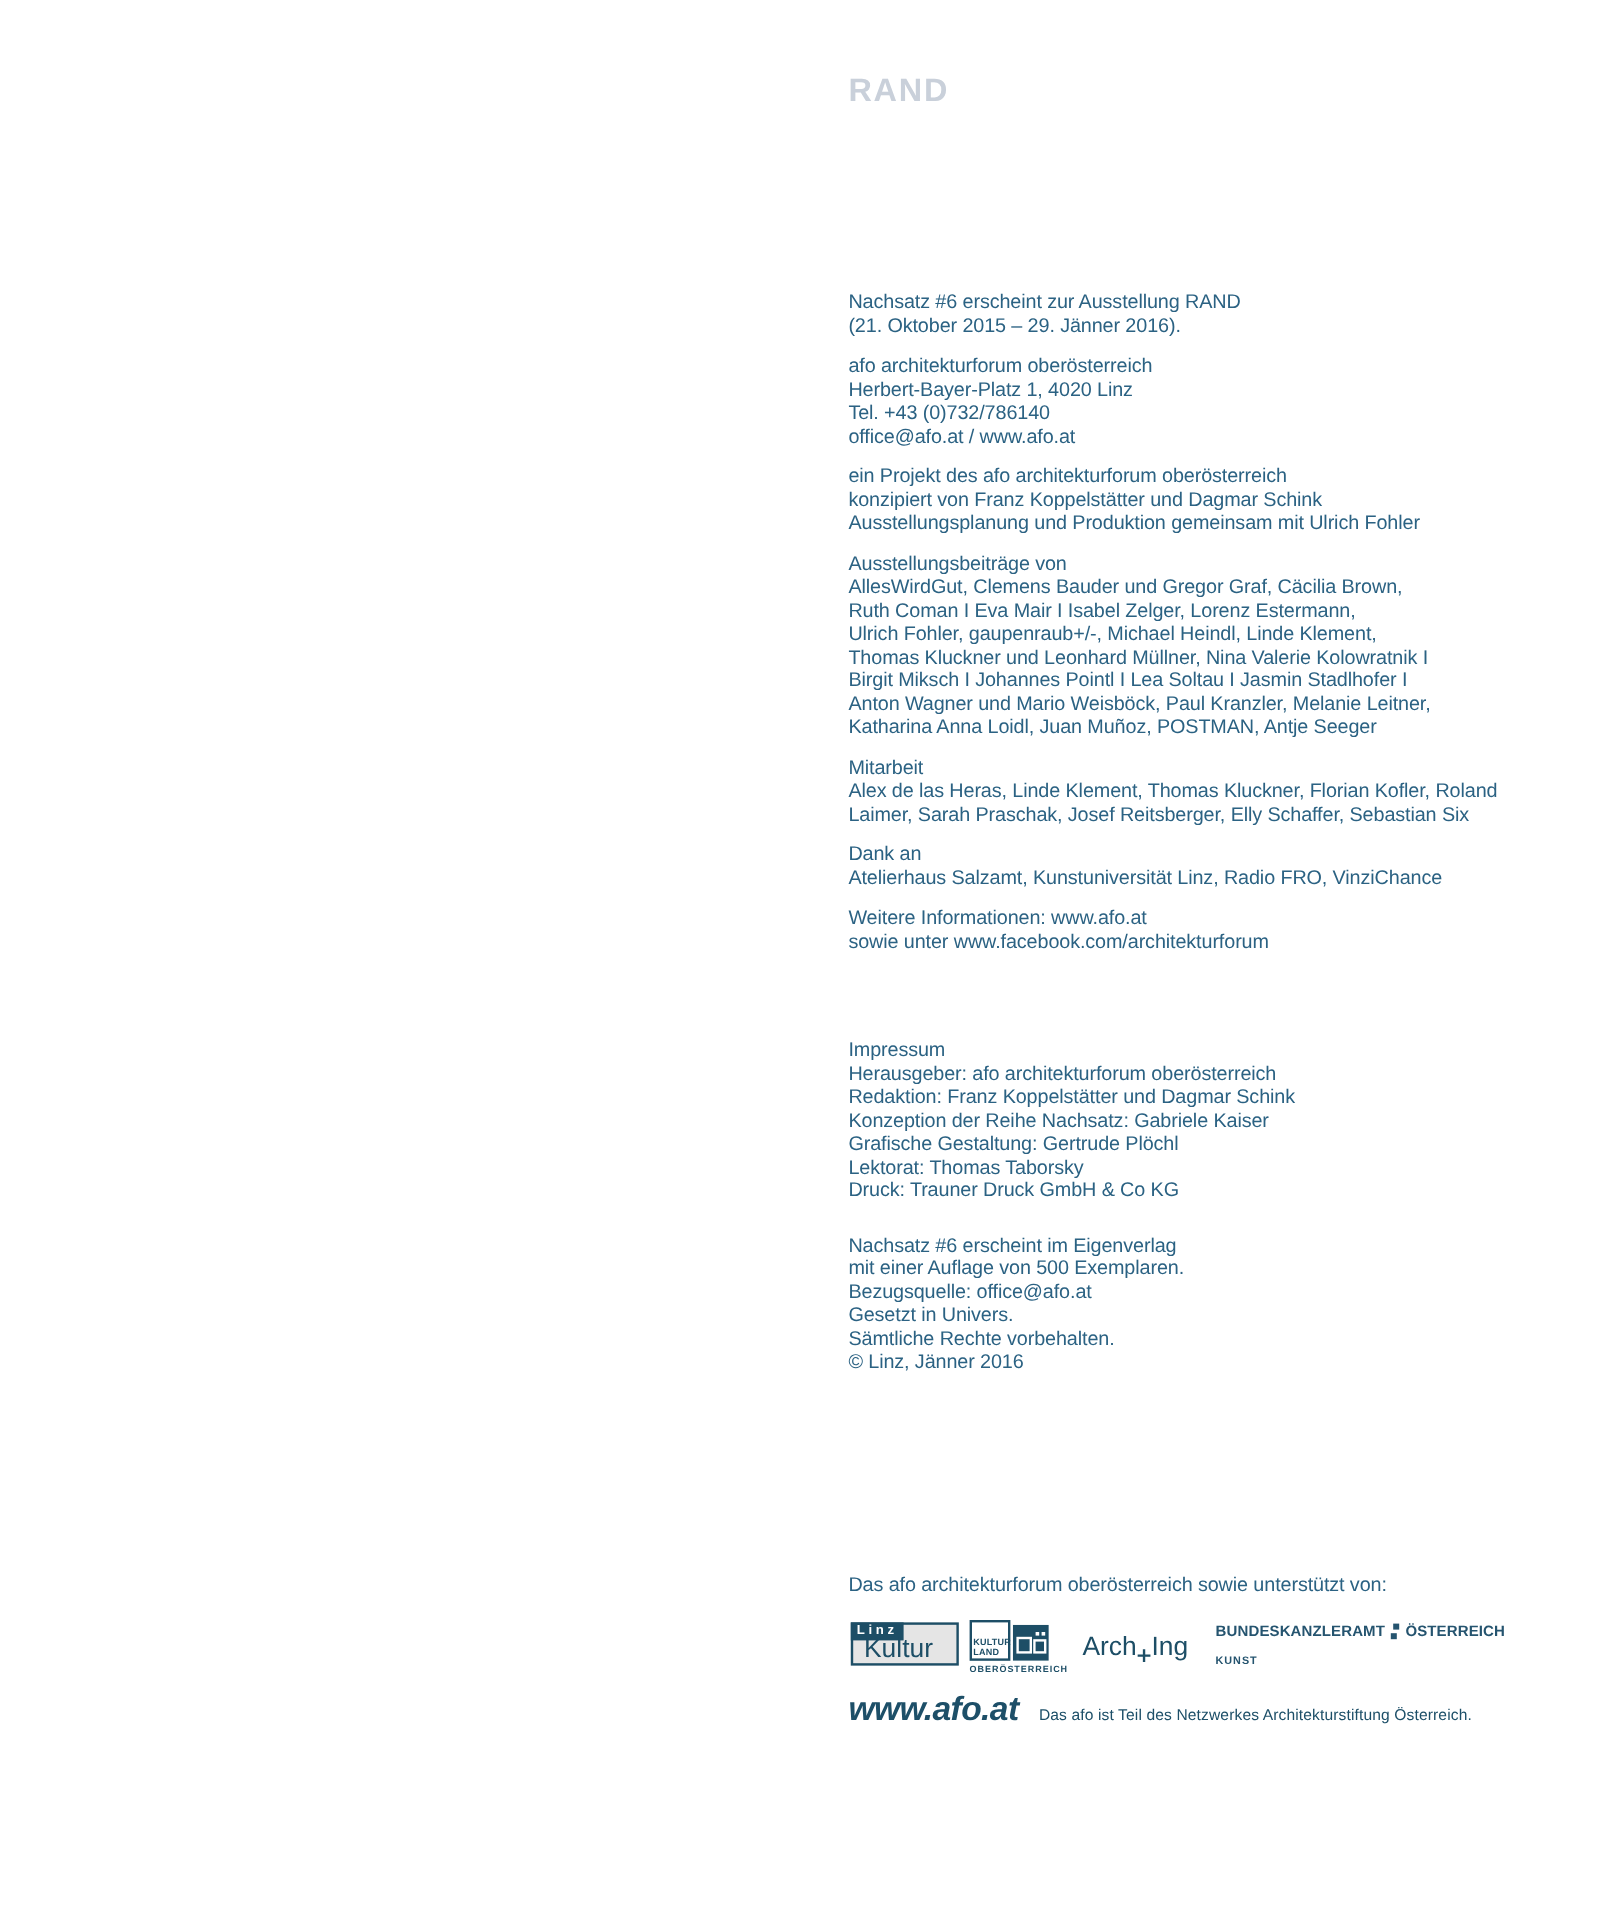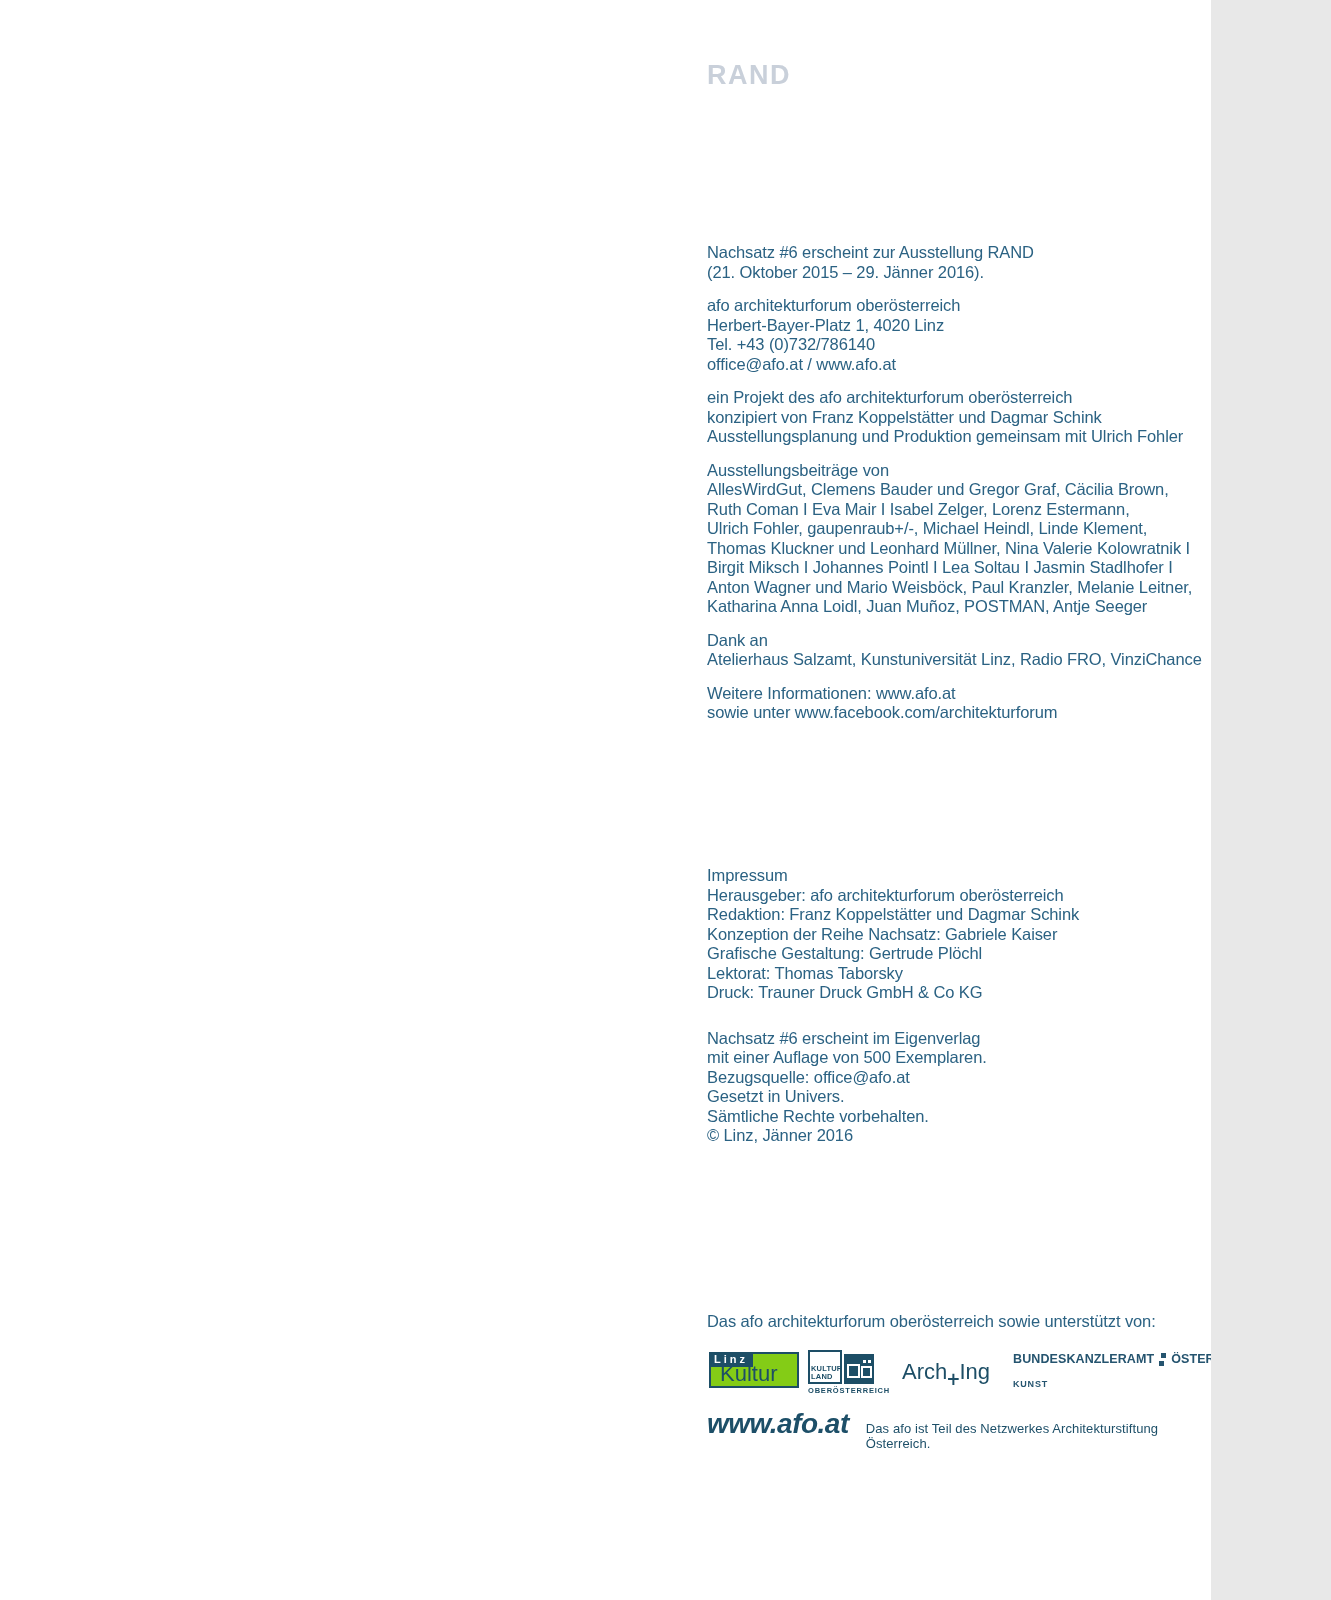--- a/index.html
+++ b/index.html
@@ -1,18 +1,18 @@
 <!DOCTYPE html>
 <html><head>
 <meta charset="utf-8">
 <style>
   html,body{margin:0;padding:0;background:#e8e8e8;}
   .page{
     position:relative;
-    width:1211px;height:1600px;
+    width:1331px;height:1600px;
     background:#ffffff;
     font-family:"Liberation Sans","DejaVu Sans",sans-serif;
     overflow:hidden;
   }
   .doc-title{
     position:absolute;left:707px;top:60px;
     font-size:27px;font-weight:700;letter-spacing:1.5px;
     color:#c9d0da;margin:0;
   }
   .col{
@@ -27,21 +27,21 @@
   .support-line{
     position:absolute;left:707px;top:1311px;
     color:#2b6283;font-size:16.5px;line-height:20px;letter-spacing:-0.1px;
   }
   
   .logo-strip{position:absolute;left:707px;top:1350px;width:560px;height:46px;}
   .logo-navy{color:#1d4e66;}
   
   .linzkultur{
     position:absolute;left:2px;top:2px;width:86px;height:32px;
-    border:2px solid #1d4e66;background:#84cc16;
+    border:2px solid #1d4e66;background:#e5e5e5;
   }
   .linzkultur .linz-badge{
     position:absolute;left:-2px;top:-2px;
     background:#1d4e66;color:#ffffff;
     font-size:11px;font-weight:700;letter-spacing:3px;
     padding:1px 5px 2px 5px;line-height:12px;
   }
   .linzkultur .kultur-word{
     position:absolute;left:9px;top:9px;
     font-size:22px;font-weight:400;color:#1d4e66;line-height:22px;
@@ -115,20 +115,23 @@
 konzipiert von Franz Koppelstätter und Dagmar Schink
 Ausstellungsplanung und Produktion gemeinsam mit Ulrich Fohler</p>
     <p class="para">Ausstellungsbeiträge von
 AllesWirdGut, Clemens Bauder und Gregor Graf, Cäcilia Brown,
 Ruth Coman I Eva Mair I Isabel Zelger, Lorenz Estermann,
 Ulrich Fohler, gaupenraub+/-, Michael Heindl, Linde Klement,
 Thomas Kluckner und Leonhard Müllner, Nina Valerie Kolowratnik I
 Birgit Miksch I Johannes Pointl I Lea Soltau I Jasmin Stadlhofer I
 Anton Wagner und Mario Weisböck, Paul Kranzler, Melanie Leitner,
 Katharina Anna Loidl, Juan Muñoz, POSTMAN, Antje Seeger</p>
+    <p class="para">Mitarbeit
+Alex de las Heras, Linde Klement, Thomas Kluckner, Florian Kofler, Roland
+Laimer, Sarah Praschak, Josef Reitsberger, Elly Schaffer, Sebastian Six</p>
     <p class="para">Dank an
 Atelierhaus Salzamt, Kunstuniversität Linz, Radio FRO, VinziChance</p>
     <p class="para">Weitere Informationen: www.afo.at
 sowie unter www.facebook.com/architekturforum</p>
   </div>
 
   <div class="col col-b">
     <p class="para">Impressum
 Herausgeber: afo architekturforum oberösterreich
 Redaktion: Franz Koppelstätter und Dagmar Schink

